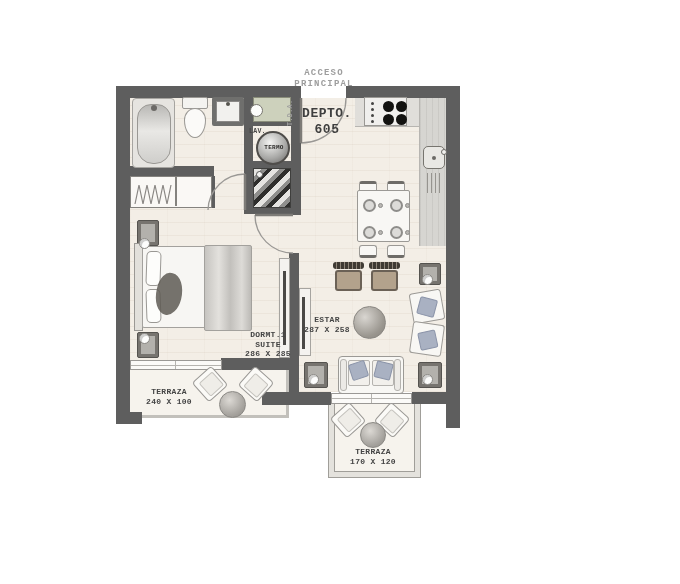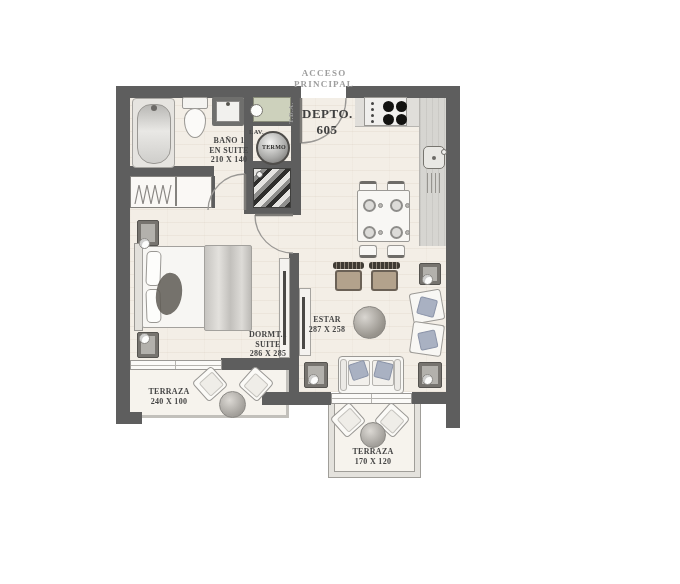--- a/index.html
+++ b/index.html
@@ -1,17 +1,17 @@
 <!DOCTYPE html>
 <html><head>
 <meta charset="utf-8">
 <style>
   html,body{margin:0;padding:0;background:#ffffff;}
   #stage{position:relative;width:680px;height:488px;background:#ffffff;overflow:hidden;
-         font-family:Liberation Serif, serif;}
+         font-family:Liberation Mono, monospace;}
   .abs{position:absolute;box-sizing:border-box;}
   
   .wall{position:absolute;background:#5e5e5e;z-index:2;box-sizing:border-box;}
   
   .floor-main{background:#f3eee6;
     background-image:repeating-linear-gradient(0deg,rgba(173,150,126,.10) 0 1px,transparent 1px 13px),
                      repeating-linear-gradient(90deg,rgba(173,150,126,.05) 0 1px,transparent 1px 37px);
     z-index:1;}
   .floor-terrace{background:#f6f3ed;z-index:1;}
   .counter{background:#d6d5d1;
@@ -238,25 +238,20 @@
     <span>PRINCIPAL</span>
   </div>
 
   <div class="lbl" style="left:302px;top:106px;width:50px;font-size:13px;color:#3f3f3f;letter-spacing:.5px;">
     <span>DEPTO.</span><br>
     <span>605</span>
   </div>
 
   <div class="lbl lbl-gray" style="left:287px;top:100px;width:26px;font-size:6.5px;transform:rotate(-90deg);transform-origin:13px 13px;letter-spacing:.5px;"><span>T.D.A.</span></div>
 
-  <div class="lbl" style="left:199px;top:136px;width:60px;font-size:8px;">
-    <span>BAÑO 1</span><br>
-    <span>EN SUITE</span><br>
-    <span>210 X 140</span>
-  </div>
 
   <div class="lbl" style="left:249px;top:128px;width:26px;font-size:6.5px;text-align:left;"><span>LAV.</span></div>
 
   <div class="lbl" style="left:258px;top:144px;width:32px;font-size:6px;color:#2e2d2b;"><span>TERMO</span></div>
 
 
   <div class="lbl" style="left:243px;top:330px;width:50px;font-size:8px;">
     <span>DORMT.1</span><br>
     <span>SUITE</span><br>
     <span>286 X 285</span>

